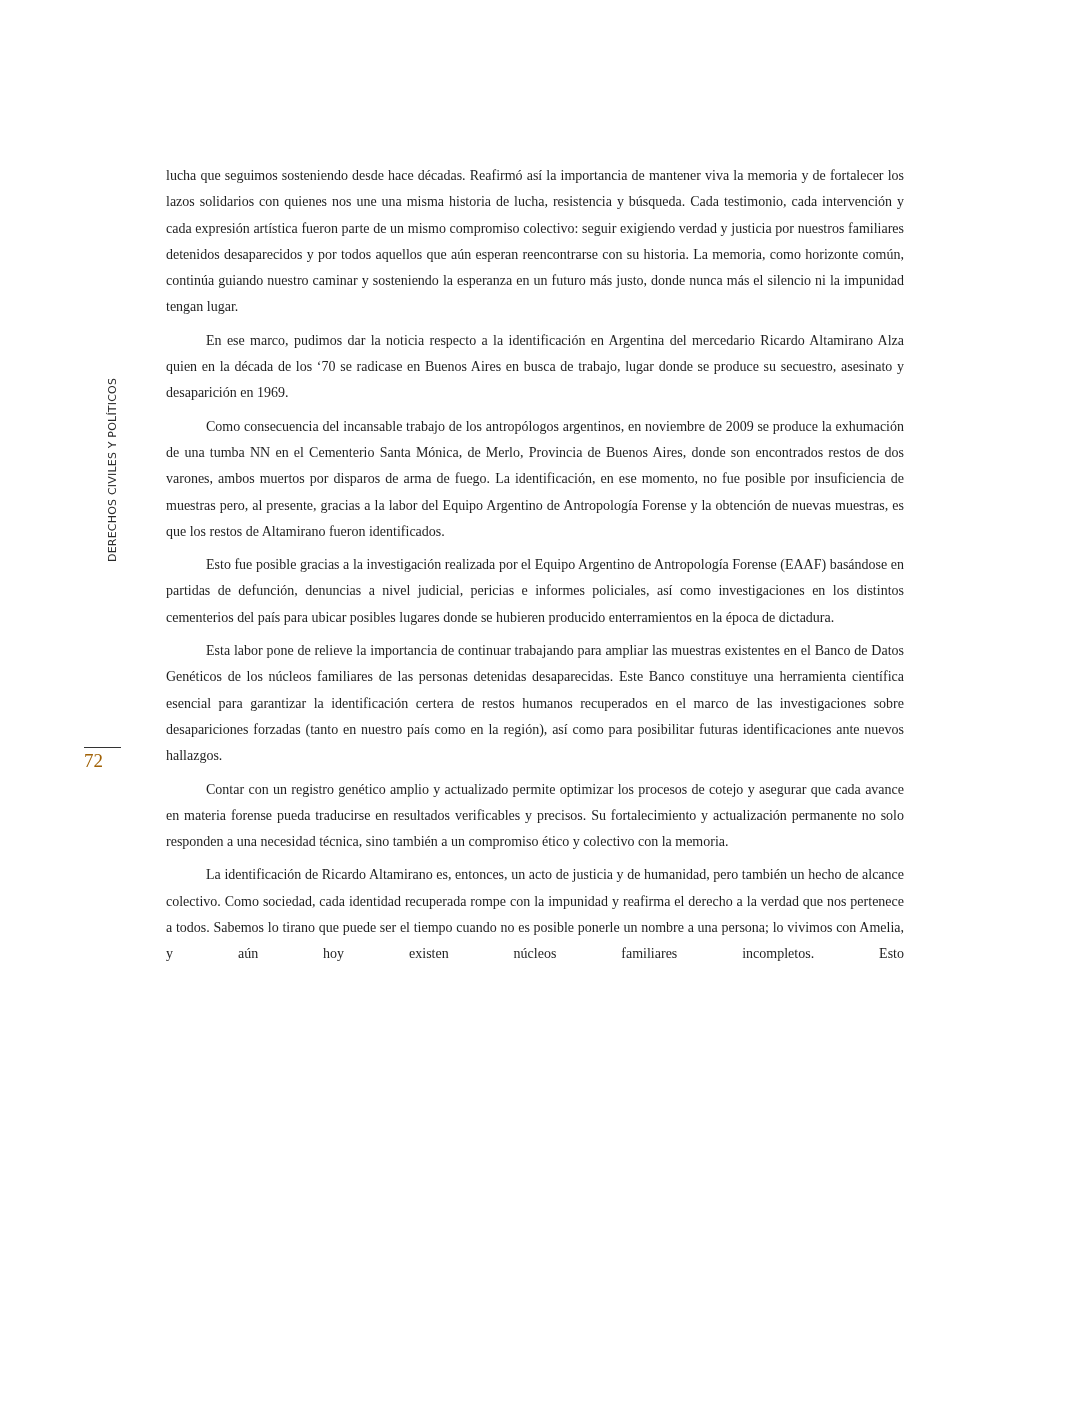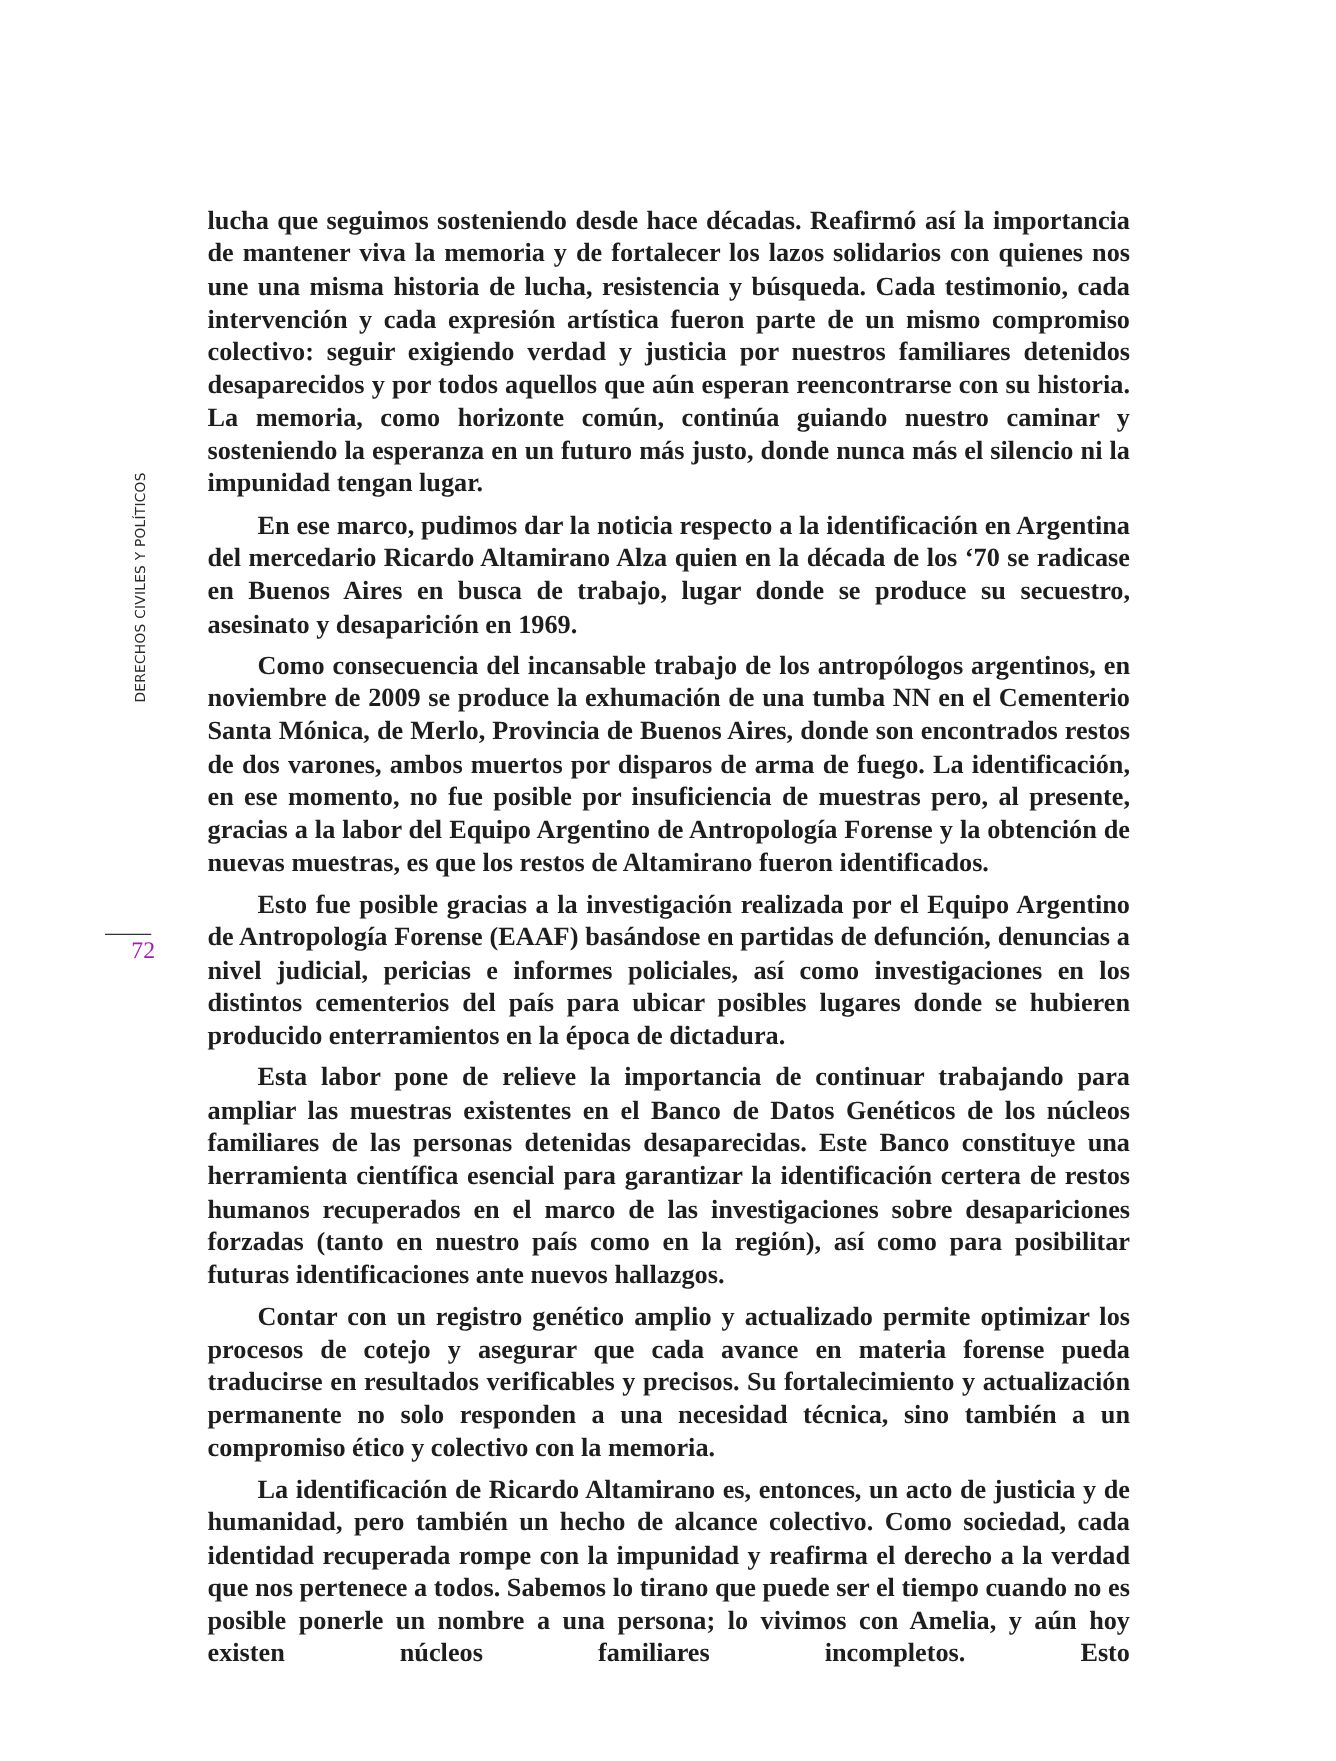--- a/index.html
+++ b/index.html
@@ -35,39 +35,37 @@
   .folio-rule {
     position: absolute;
     left: 84px;
     top: 747px;
     width: 37px;
     height: 1px;
     background: #333;
   }
   .folio {
     position: absolute;
-    left: 96px;
+    left: 84px;
     top: 750px;
     width: 37px;
-    text-align: center;
     font-family: "Liberation Serif", serif;
     font-size: 19px;
-    color: #a21caf;
+    color: #a16207;
   }
   .body-text {
     position: absolute;
     left: 166px;
     top: 163px;
     width: 738px;
     font-family: "Liberation Serif", serif;
-    font-size: 21px;
+    font-size: 14px;
     line-height: 26.3px;
     text-align: justify;
     hyphens: manual;
-    font-weight: bold;
   }
   .body-text p {
     margin: 0 0 7px 0;
     text-indent: 0;
   }
   .body-text p.indent {
     text-indent: 40px;
   }
   .body-text p.last {
     margin-bottom: 16px;

